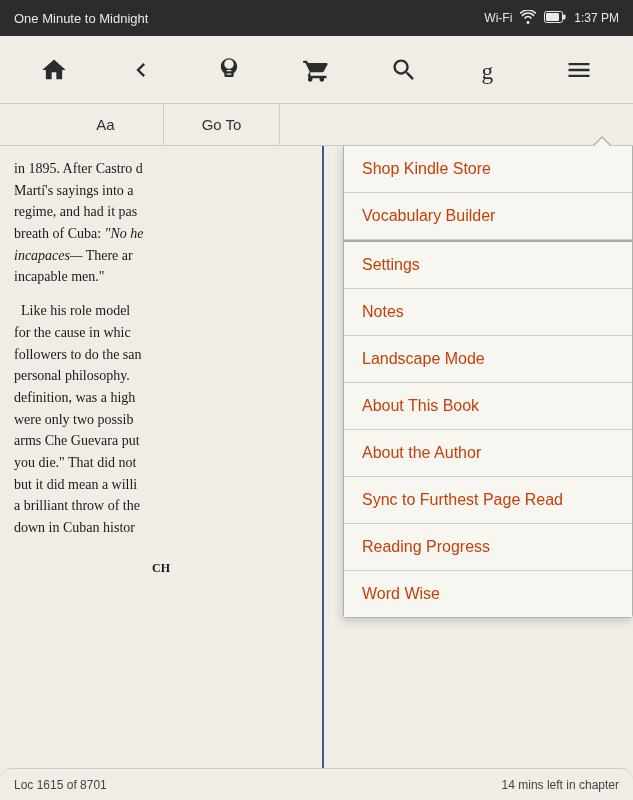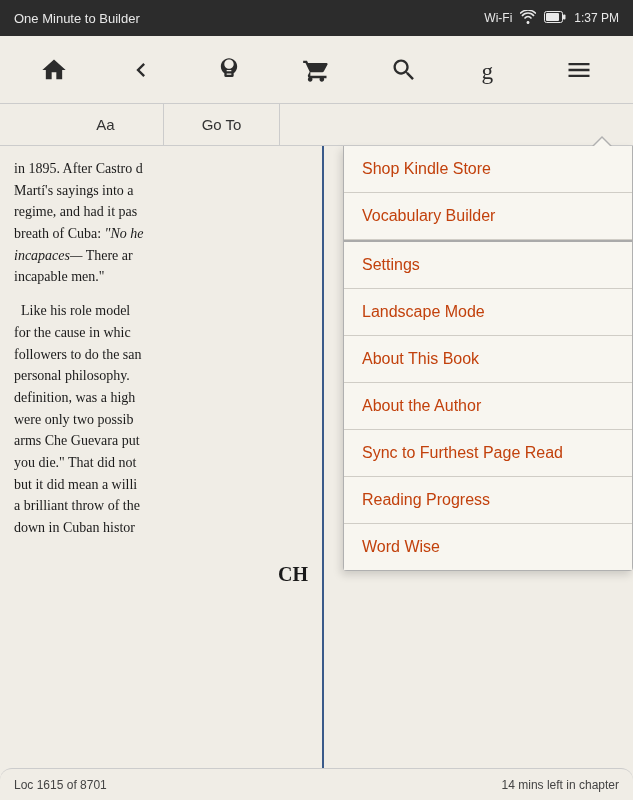--- a/index.html
+++ b/index.html
@@ -116,23 +116,23 @@
     .book-text p {
       margin-bottom: 12px;
       text-align: justify;
     }
 
     .book-text em {
       font-style: italic;
     }
 
     .chapter-end {
-      text-align: right;
+      text-align: center;
       font-weight: bold;
-      font-size: 20px;
+      font-size: 12px;
       margin-top: 20px;
       color: #1a1a1a;
     }
 
     
     .dropdown-menu {
       position: absolute;
       right: 0;
       top: 0;
       width: 290px;
@@ -201,21 +201,21 @@
       font-family: Arial, sans-serif;
       font-size: 12px;
       color: #444;
       border-radius: 12px;
     }
   </style>
 </head>
 <body>
 
 <div class="status-bar">
-  <span class="status-title">One Minute to Builder</span>
+  <span class="status-title">One Minute to Midnight</span>
   <div class="status-right">
     <span>Wi-Fi</span>
 
     <span>
       <svg width="16" height="14" viewBox="0 0 16 14" fill="#e8e8e8">
         <path d="M8 11 C8.8,11 9.5,11.7 9.5,12.5 C9.5,13.3 8.8,14 8,14 C7.2,14 6.5,13.3 6.5,12.5 C6.5,11.7 7.2,11 8,11 Z"></path>
         <path d="M4.5,8.5 C5.5,7.3 6.7,6.5 8,6.5 C9.3,6.5 10.5,7.3 11.5,8.5" fill="none" stroke="#e8e8e8" stroke-width="1.5"></path>
         <path d="M2,6 C3.5,4 5.6,3 8,3 C10.4,3 12.5,4 14,6" fill="none" stroke="#e8e8e8" stroke-width="1.5"></path>
         <path d="M0,3.5 C2,1.5 4.8,0 8,0 C11.2,0 14,1.5 16,3.5" fill="none" stroke="#e8e8e8" stroke-width="1.5"></path>
       </svg>
@@ -298,20 +298,23 @@
     <div class="menu-item">
       <span>Shop Kindle Store</span>
     </div>
     <div class="menu-item">
       <span>Vocabulary Builder</span>
     </div>
     <div class="menu-item divider-above">
       <span>Settings</span>
     </div>
     <div class="menu-item">
+      <span>Notes</span>
+    </div>
+    <div class="menu-item">
       <span>Landscape Mode</span>
     </div>
     <div class="menu-item">
       <span>About This Book</span>
     </div>
     <div class="menu-item">
       <span>About the Author</span>
     </div>
     <div class="menu-item">
       <span>Sync to Furthest Page Read</span>

